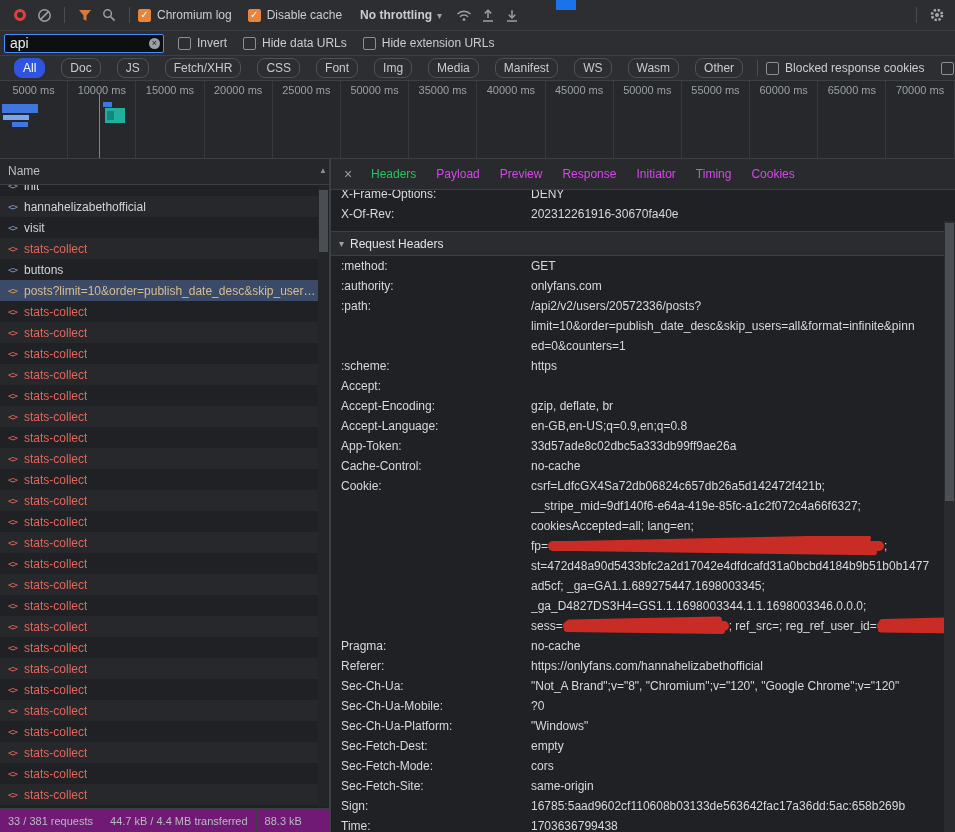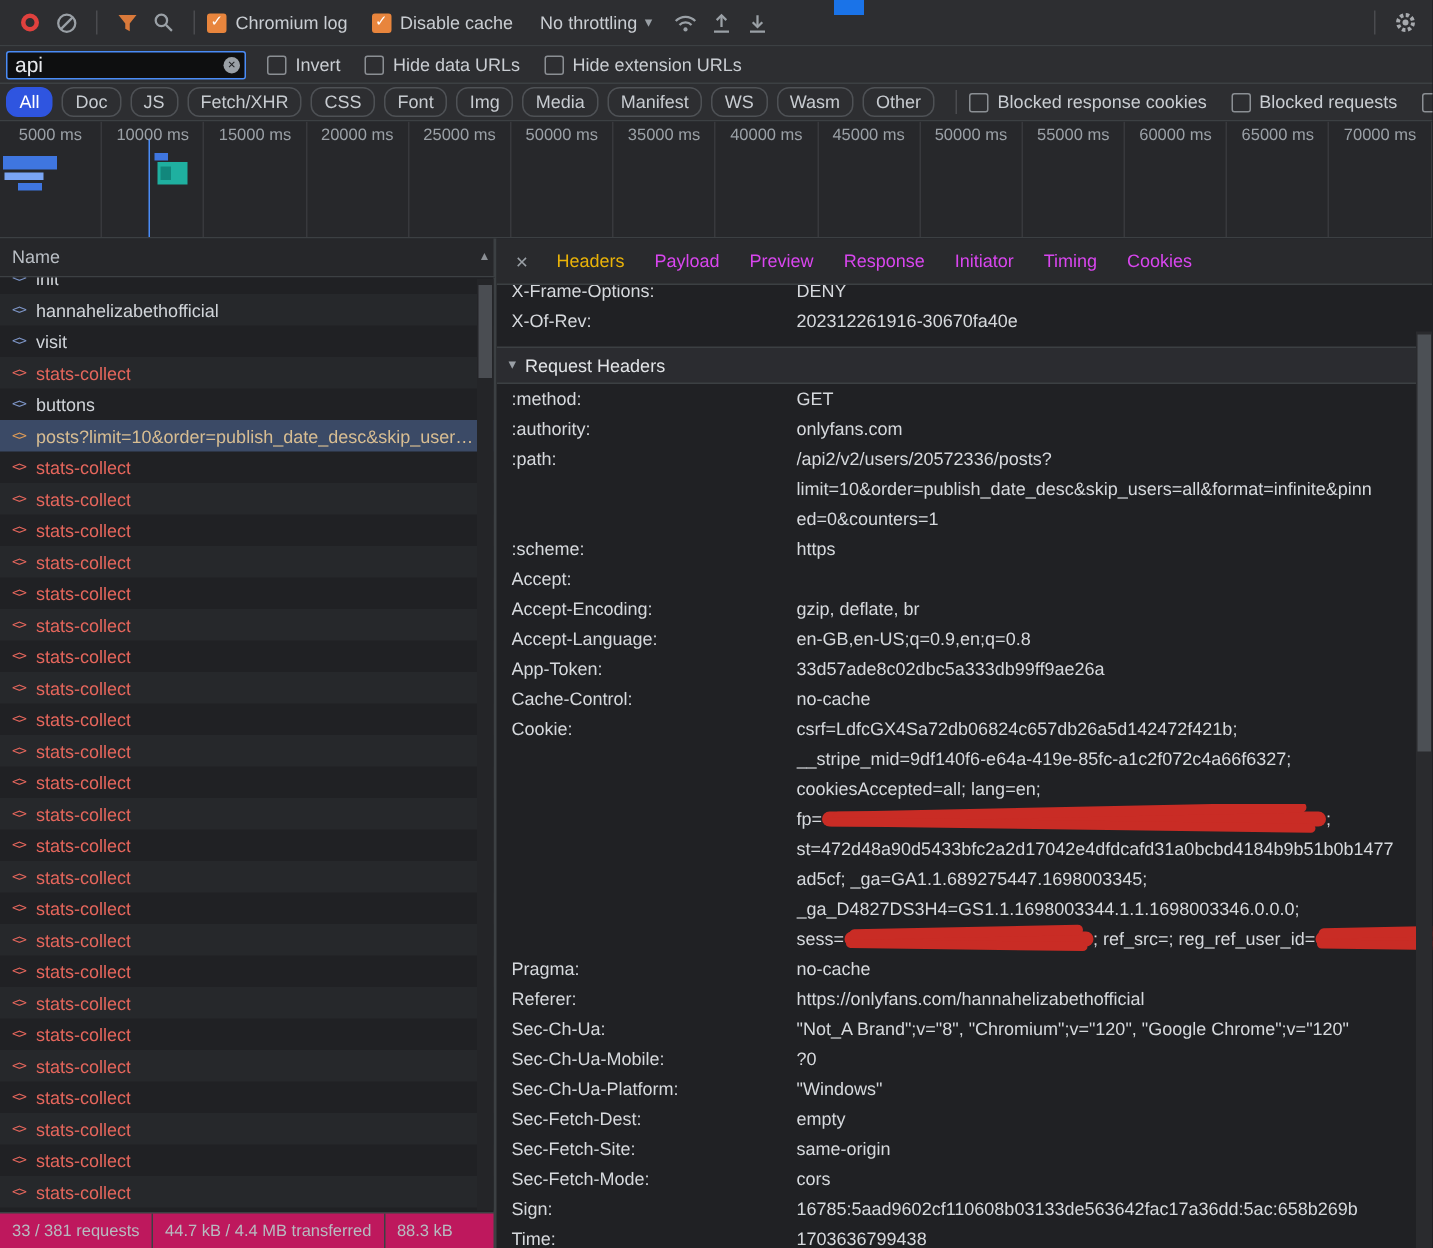--- a/index.html
+++ b/index.html
@@ -11,29 +11,29 @@
   .filterbar{top:31px;height:25px;padding-left:4px;}
   .typebar{top:56px;height:25px;padding-left:4px;}
   .vdiv{width:1px;height:16px;background:#4a4b4f;margin:0 8px;flex:none;}
   .icon-btn{display:flex;align-items:center;justify-content:center;width:24px;height:24px;flex:none;cursor:pointer;}
   .rec{width:12px;height:12px;border-radius:50%;border:3px solid #e0413e;}
   
   .cb-wrap{display:flex;align-items:center;margin-right:16px;flex:none;cursor:pointer;}
   .cb{width:13px;height:13px;border:1.5px solid #8b8f94;border-radius:2px;flex:none;display:flex;align-items:center;justify-content:center;}
   .cb.on{background:#e8853d;border-color:#e8853d;color:#fff;font-size:10px;font-weight:bold;line-height:1;}
   .cb-label{margin-left:6px;color:#c9cdd2;white-space:nowrap;}
-  .toolbar-select{display:flex;align-items:center;color:#c9cdd2;margin:0 10px 0 2px;cursor:pointer;flex:none;}
+  .toolbar-select{display:flex;align-items:center;color:#c9cdd2;margin:0 10px 0 2px;cursor:pointer;flex:none;font-weight:bold;}
   .toolbar-select .caret{margin-left:5px;color:#9aa0a6;font-size:10px;}
   .spacer{flex:1;}
   
   .filter-input-wrap{position:relative;margin-right:14px;flex:none;}
   .filter-input{width:160px;height:19px;background:#0e0f10;border:1px solid #4a8cf7;border-radius:2px;color:#e8eaed;font-size:14px;padding:0 18px 0 5px;outline:none;font-family:inherit;}
   .clear-chip{position:absolute;right:4px;top:4px;width:11px;height:11px;border-radius:50%;background:#9aa0a6;color:#202124;font-size:9px;line-height:11px;text-align:center;cursor:pointer;}
   
-  .chip{padding:2px 8px;border:1px solid #4e5155;border-radius:8px;color:#c7cbd0;margin-right:6px;white-space:nowrap;cursor:pointer;flex:none;}
+  .chip{padding:2px 8px;border:1px solid #4e5155;border-radius:8px;color:#c7cbd0;margin-right:6px;white-space:nowrap;cursor:pointer;flex:none;margin-left:10px;}
   .chip-sel{background:#2f55e0;border-color:#2f55e0;color:#fff;}
   
   .timeline{position:absolute;top:81px;left:0;right:0;height:78px;background:#27282b;border-bottom:1px solid #3c4043;overflow:hidden;}
   .tl-cols{display:flex;height:100%;}
   .tl-col{width:68.2px;flex:none;border-right:1px solid #38393d;text-align:center;padding-top:3px;color:#9aa0a6;font-size:11px;white-space:nowrap;overflow:hidden;}
   .wbar{position:absolute;}
   
   .name-header{position:absolute;top:159px;left:0;width:330px;height:26px;background:#26272a;border-bottom:1px solid #3c4043;border-right:1px solid #3c4043;line-height:25px;padding-left:8px;color:#b9bec4;}
   .req-list{position:absolute;top:185px;left:0;width:330px;bottom:24px;overflow:hidden;border-right:1px solid #3c4043;background:#202124;}
   .req-row{height:21px;display:flex;align-items:center;padding-left:8px;white-space:nowrap;overflow:hidden;cursor:pointer;}
@@ -43,29 +43,29 @@
   .req-row.error .req-icon,.req-row.error .req-label{color:#e5665c;}
   .req-row.selected{background:#3b4a66;}
   .req-row.selected .req-icon{color:#de9b56;}
   .req-row.selected .req-label{color:#d8bd92;}
   .clip-top{margin-top:-10px;}
   
   .lscroll{position:absolute;top:186px;bottom:25px;left:318px;width:11px;background:#242528;}
   .lscroll .arrow{position:absolute;top:-20px;left:1px;color:#8b8f94;font-size:8px;}
   .lscroll .thumb{position:absolute;top:4px;left:1px;width:9px;height:62px;background:#4a4d52;}
   
-  .statusbar{position:absolute;left:0;bottom:0;width:330px;height:24px;background:#be185d;border-top:1px solid #3c4043;border-right:1px solid #3c4043;display:flex;align-items:center;font-size:11px;color:#b7bbc0;}
+  .statusbar{position:absolute;left:0;bottom:0;width:330px;height:24px;background:#701a75;border-top:1px solid #3c4043;border-right:1px solid #3c4043;display:flex;align-items:center;font-size:11px;color:#b7bbc0;}
   .sb-item{padding:0 8px;border-right:1px solid #3c4043;height:100%;display:flex;align-items:center;white-space:nowrap;}
   .sb-item:last-child{border-right:none;}
   
   .detail{position:absolute;top:159px;left:330px;right:0;bottom:0;background:#202124;border-left:1px solid #3c4043;overflow:hidden;}
   .dtabs{height:31px;background:#292a2d;border-bottom:1px solid #3c4043;display:flex;align-items:center;padding-left:4px;}
   .dclose{width:26px;text-align:center;color:#9aa0a6;font-size:14px;cursor:pointer;flex:none;}
   .dtab{padding:0 10px;line-height:30px;color:#d946ef;cursor:pointer;white-space:nowrap;flex:none;}
-  .dtab.active{color:#eab308;}
+  .dtab.active{color:#22c55e;}
   .dcontent{position:absolute;top:31px;left:0;right:0;bottom:0;overflow:hidden;}
   .hdr-row{display:flex;line-height:20px;padding-left:10px;}
   .hdr-row.clip-top{margin-top:-6px;}
   .hname{width:190px;flex:none;color:#d6d9dd;white-space:nowrap;overflow:hidden;}
   .hval{flex:1;padding-right:28px;color:#d6d9dd;word-break:break-all;}
   .vline{line-height:20px;white-space:nowrap;overflow:hidden;}
   .hdr-sep{border-bottom:1px solid #3c4043;}
   .sec-bar{height:24px;background:#2b2c30;border-bottom:1px solid #3c4043;display:flex;align-items:center;padding-left:8px;cursor:pointer;}
   .sec-bar .tri{color:#9aa0a6;font-size:10px;margin-right:6px;}
   .sec-bar .sec-title{color:#e2e4e7;}
@@ -455,26 +455,26 @@
         </div>
         <div class="hdr-row">
           <span class="hname">Sec-Ch-Ua-Platform:</span>
           <span class="hval">"Windows"</span>
         </div>
         <div class="hdr-row">
           <span class="hname">Sec-Fetch-Dest:</span>
           <span class="hval">empty</span>
         </div>
         <div class="hdr-row">
+          <span class="hname">Sec-Fetch-Mode:</span>
+          <span class="hval">cors</span>
+        </div>
+        <div class="hdr-row">
           <span class="hname">Sec-Fetch-Site:</span>
           <span class="hval">same-origin</span>
-        </div>
-        <div class="hdr-row">
-          <span class="hname">Sec-Fetch-Mode:</span>
-          <span class="hval">cors</span>
         </div>
         <div class="hdr-row">
           <span class="hname">Sign:</span>
           <span class="hval">16785:5aad9602cf110608b03133de563642fac17a36dd:5ac:658b269b</span>
         </div>
         <div class="hdr-row">
           <span class="hname">Time:</span>
           <span class="hval">1703636799438</span>
         </div>
       </div>

